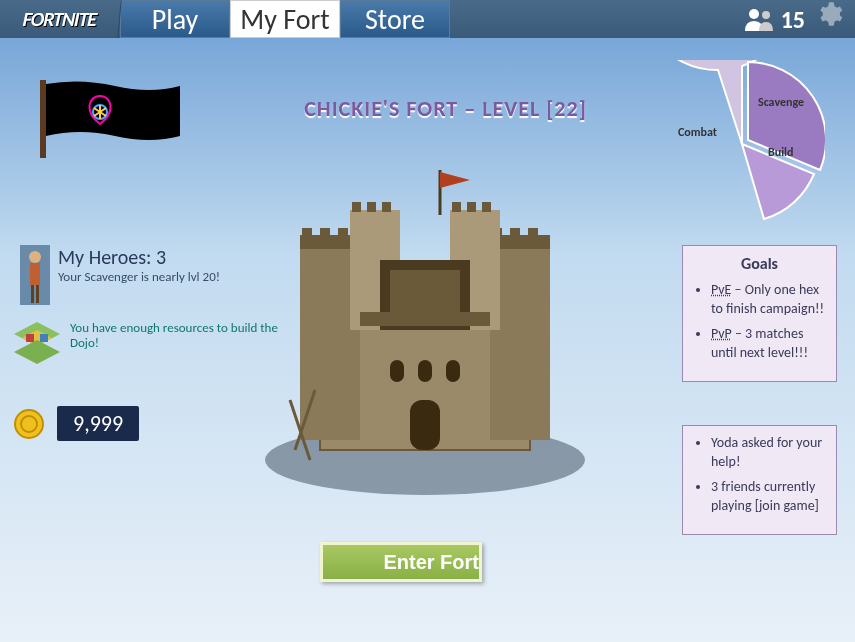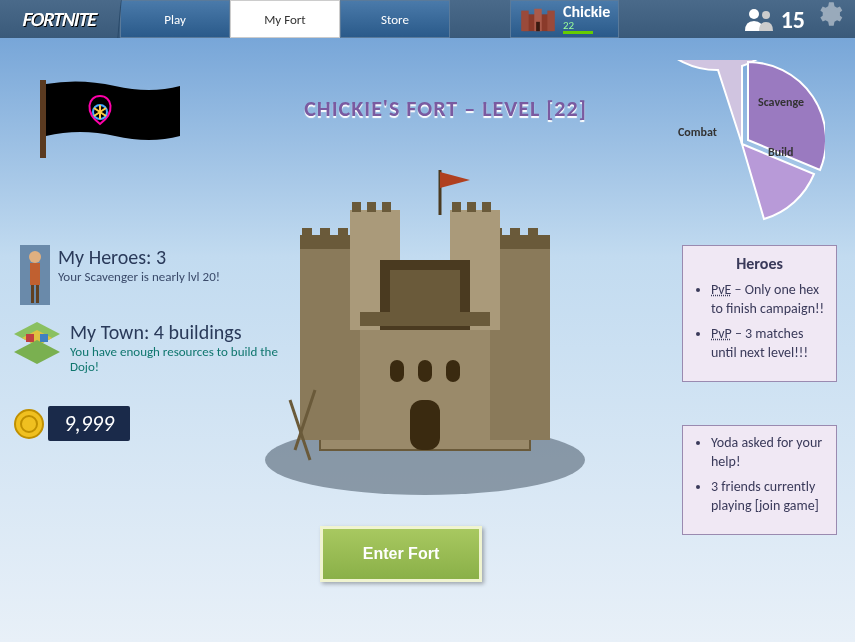--- a/index.html
+++ b/index.html
@@ -22,21 +22,21 @@
     display: flex; align-items: center; justify-content: center;
     font-weight: 900; font-size: 20px; letter-spacing: -1px;
     text-shadow: 1px 1px 0 #000;
     font-style: italic;
     transform: skewX(-5deg);
     border-right: 1px solid #2a4a6a;
   }
   .navtab {
     width: 110px;
     display: flex; align-items: center; justify-content: center;
-    font-size: 13px;
+    font-size: 28px;
     border: 1px solid #5a7a9a;
     background: linear-gradient(to bottom, #4a7aaa 0%, #2a5a8a 100%);
     cursor: pointer;
   }
   .navtab.active {
     background: #fff; color: #333;
     border: 1px solid #ccc;
   }
   .spacer { flex: 0 0 60px; }
   .playerbadge {
@@ -77,41 +77,42 @@
   .town-section {
     position: absolute; top: 320px; left: 12px; width: 270px;
     display: flex; gap: 8px; align-items: flex-start;
   }
   .town-section .thumb { width: 50px; height: 45px; flex-shrink: 0; }
   .town-section h3 { font-size: 20px; color: #2a3a5a; font-weight: normal; }
   .town-section p { font-size: 13px; color: #0f766e; }
 
   .coins {
     position: absolute; top: 406px; left: 14px;
-    display: flex; align-items: center; gap: 4px; font-style: italic;
+    display: flex; align-items: center; gap: 13px;
   }
   .coinbox {
     background: #1a2a4a; color: #fff;
     font-size: 22px; padding: 4px 16px;
     border-radius: 2px;
   }
 
   .fort-img {
     position: absolute; top: 140px; left: 240px;
     width: 370px; height: 370px;
   }
 
   .enter-btn {
     position: absolute; bottom: 60px; left: 320px;
-    width: 162px; height: 56px;
+    width: 162px; height: 40px;
     background: linear-gradient(to bottom, #a8c860, #8ab048);
     border: 3px solid #f0f4d0;
-    color: #fff; font-size: 16px; font-weight: bold;
+    color: #fff; font-size: 20px; font-weight: bold;
     cursor: pointer;
     box-shadow: 2px 2px 4px rgba(0,0,0,0.3);
+    text-align: right;
   }
 
   .pie { position: absolute; top: 60px; right: 30px; width: 165px; height: 165px; }
 
   .panel {
     position: absolute; right: 18px; width: 155px;
     background: #f0e8f4;
     border: 1px solid #9a8ab0;
     padding: 8px 10px 12px;
     font-size: 14px; color: #3a3a5a;
@@ -125,33 +126,20 @@
 </style>
 </head>
 <body>
 
 <div class="topbar">
   <div class="logo">FORTNITE</div>
   <div class="navtab">Play</div>
   <div class="navtab active">My Fort</div>
   <div class="navtab">Store</div>
   <div class="spacer"></div>
-  <div class="playerbadge">
-    <svg class="castle-icon" viewBox="0 0 40 30">
-      <rect x="4" y="10" width="32" height="18" fill="#8a3a2a"></rect>
-      <rect x="2" y="6" width="8" height="22" fill="#9a4a3a"></rect>
-      <rect x="30" y="6" width="8" height="22" fill="#9a4a3a"></rect>
-      <rect x="16" y="4" width="8" height="24" fill="#aa5a4a"></rect>
-      <rect x="18" y="18" width="4" height="10" fill="#3a1a10"></rect>
-    </svg>
-    <div class="playerinfo">
-      <span class="pname">Chickie</span>
-      <span class="plvl">22</span>
-    </div>
-  </div>
   <div class="right">
     <div class="friendcount">
       <svg width="32" height="24" viewBox="0 0 32 24">
         <circle cx="11" cy="7" r="5" fill="#fff"></circle>
         <path d="M2 24 Q2 14 11 14 Q20 14 20 24 Z" fill="#fff"></path>
         <circle cx="23" cy="8" r="4" fill="#ccc"></circle>
         <path d="M16 24 Q16 15 23 15 Q30 15 30 24 Z" fill="#ccc"></path>
       </svg>
       <span>15</span>
     </div>
@@ -191,21 +179,20 @@
 
 <div class="town-section">
   <svg class="thumb" viewBox="0 0 50 45">
     <polygon points="25,2 48,14 25,26 2,14" fill="#8ac060"></polygon>
     <polygon points="25,10 40,18 25,26 10,18" fill="#e0c040"></polygon>
     <rect x="14" y="14" width="8" height="8" fill="#c04040"></rect>
     <rect x="28" y="14" width="8" height="8" fill="#4080c0"></rect>
     <polygon points="25,20 48,32 25,44 2,32" fill="#7ab050"></polygon>
   </svg>
   <div>
-    <h3>My Town: 4 buildings</h3>
     <p>You have enough resources to build the Dojo!</p>
   </div>
 </div>
 
 <div class="coins">
   <svg width="30" height="30" viewBox="0 0 30 30">
     <circle cx="15" cy="15" r="14" fill="#f0c020" stroke="#c09000" stroke-width="2"></circle>
     <circle cx="15" cy="15" r="8" fill="none" stroke="#c09000" stroke-width="2"></circle>
   </svg>
   <div class="coinbox">9,999</div>
@@ -269,21 +256,21 @@
     </g>
 
     <path d="M0 0 L72 30 A78 78 0 0 1 22 75 Z" fill="#b89ad8" stroke="#fff" stroke-width="2"></path>
   </g>
   <text x="18" y="76" font-size="12" font-weight="bold" fill="#333">Combat</text>
   <text x="98" y="46" font-size="12" font-weight="bold" fill="#333">Scavenge</text>
   <text x="108" y="96" font-size="12" font-weight="bold" fill="#333">Build</text>
 </svg>
 
 <div class="panel goals">
-  <h4>Heroes</h4>
+  <h4>Goals</h4>
   <ul>
     <li><span class="ul">PvE</span><span> – Only one hex to finish campaign!!</span></li>
     <li><span class="ul">PvP</span><span> – 3 matches until next level!!!</span></li>
   </ul>
 </div>
 
 <div class="panel friends">
   <ul>
     <li>Yoda asked for your help!</li>
     <li>3 friends currently playing [join game]</li>

